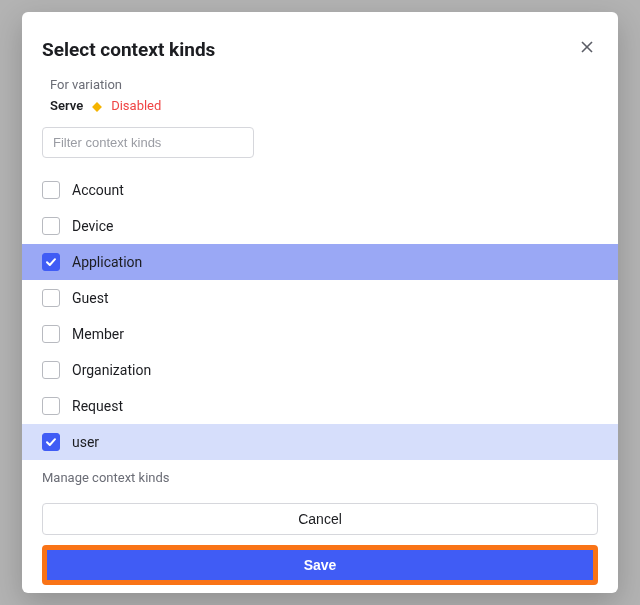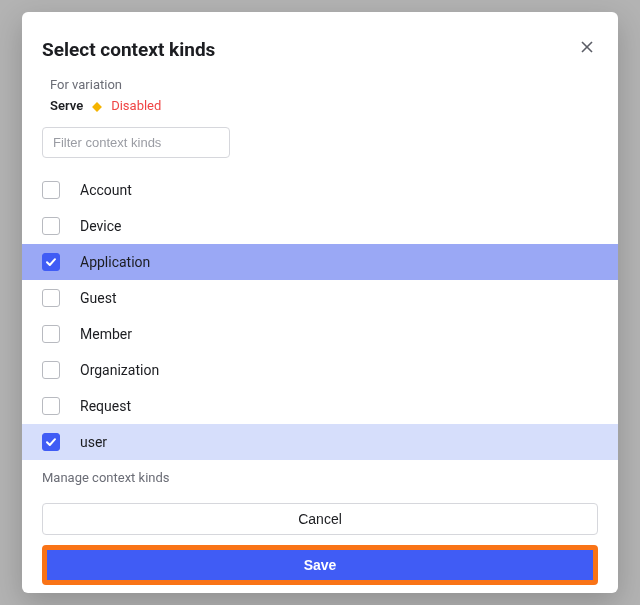--- a/index.html
+++ b/index.html
@@ -74,38 +74,38 @@
     }
     .diamond svg {
       display: block;
     }
     .serve-value {
       font-size: 13px;
       color: #ef4444;
     }
     .filter-input {
       margin: 0 20px 14px 20px;
-      width: 188px;
+      width: 212px;
       padding: 7px 10px;
       border: 1px solid #d6d7dc;
       border-radius: 4px;
       font-size: 13px;
       color: #1c1d21;
     }
     .filter-input::placeholder {
       color: #9a9ca3;
     }
     .list {
       display: flex;
       flex-direction: column;
     }
     .list-item {
       display: flex;
       align-items: center;
-      gap: 20px;
+      gap: 12px;
       padding: 9px 20px;
       cursor: pointer;
     }
     .list-item.selected-strong {
       background: #9aa8f5;
     }
     .list-item.selected-light {
       background: #d6defb;
     }
     .checkbox {

